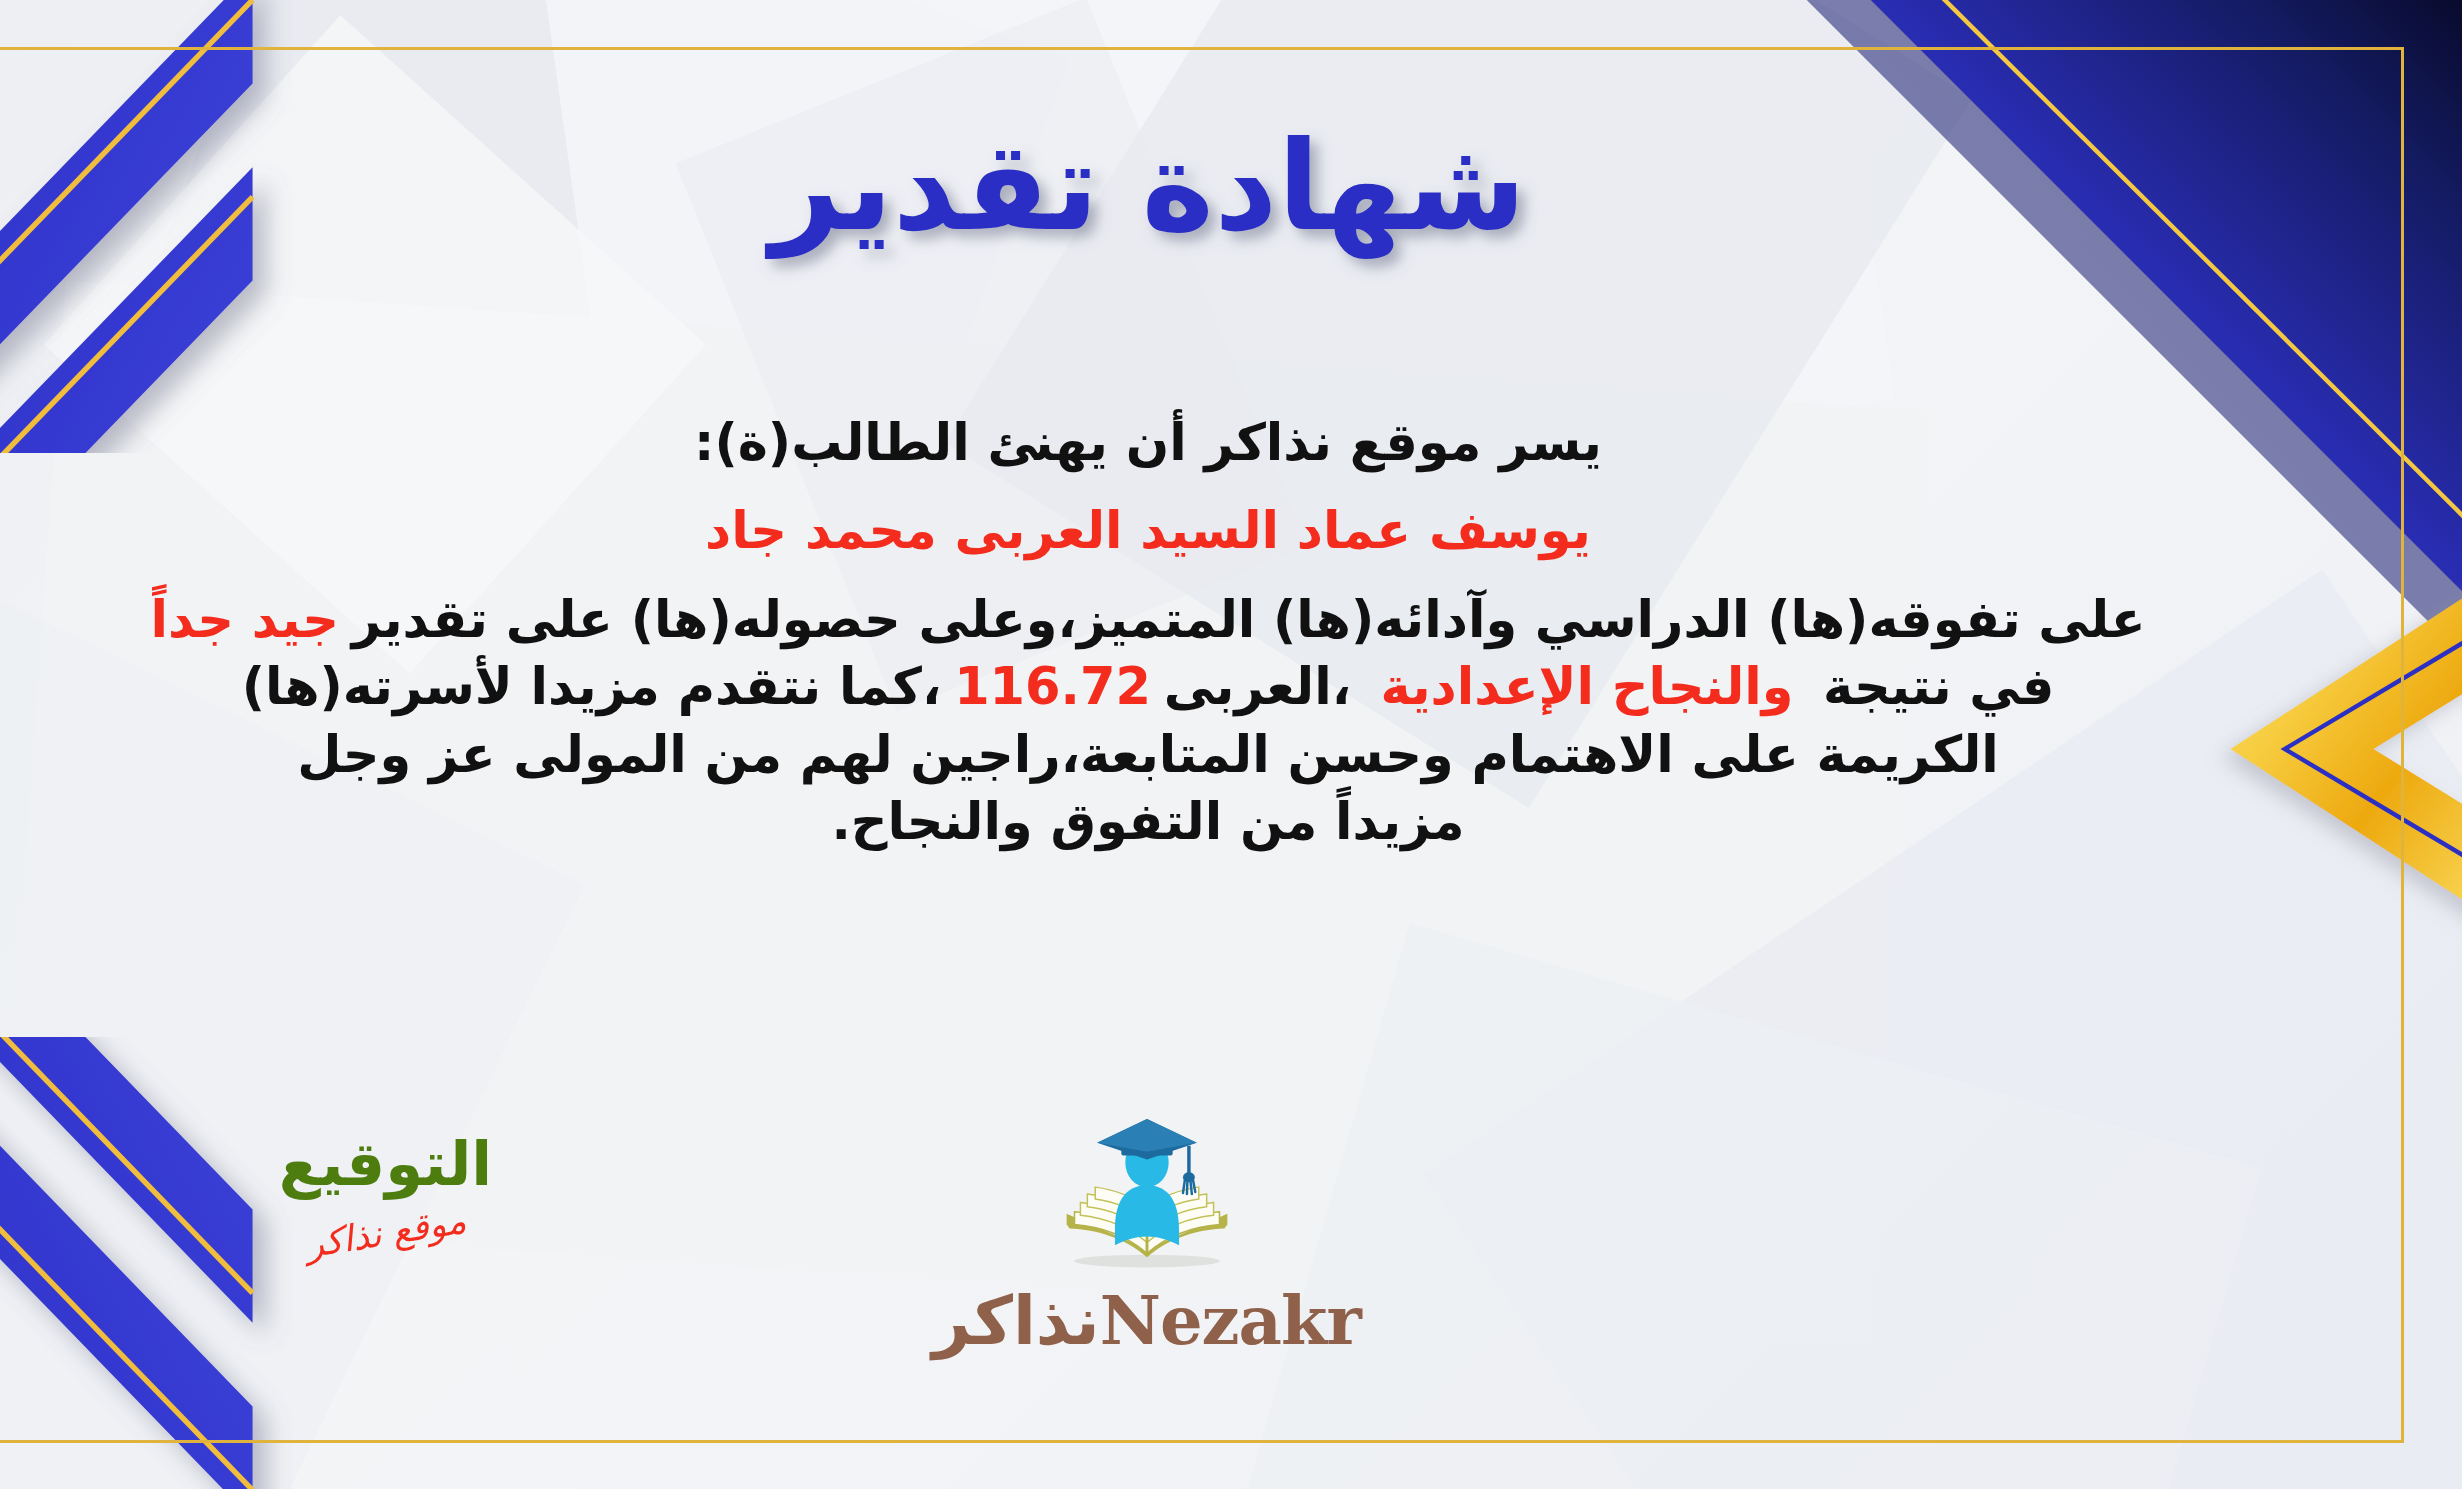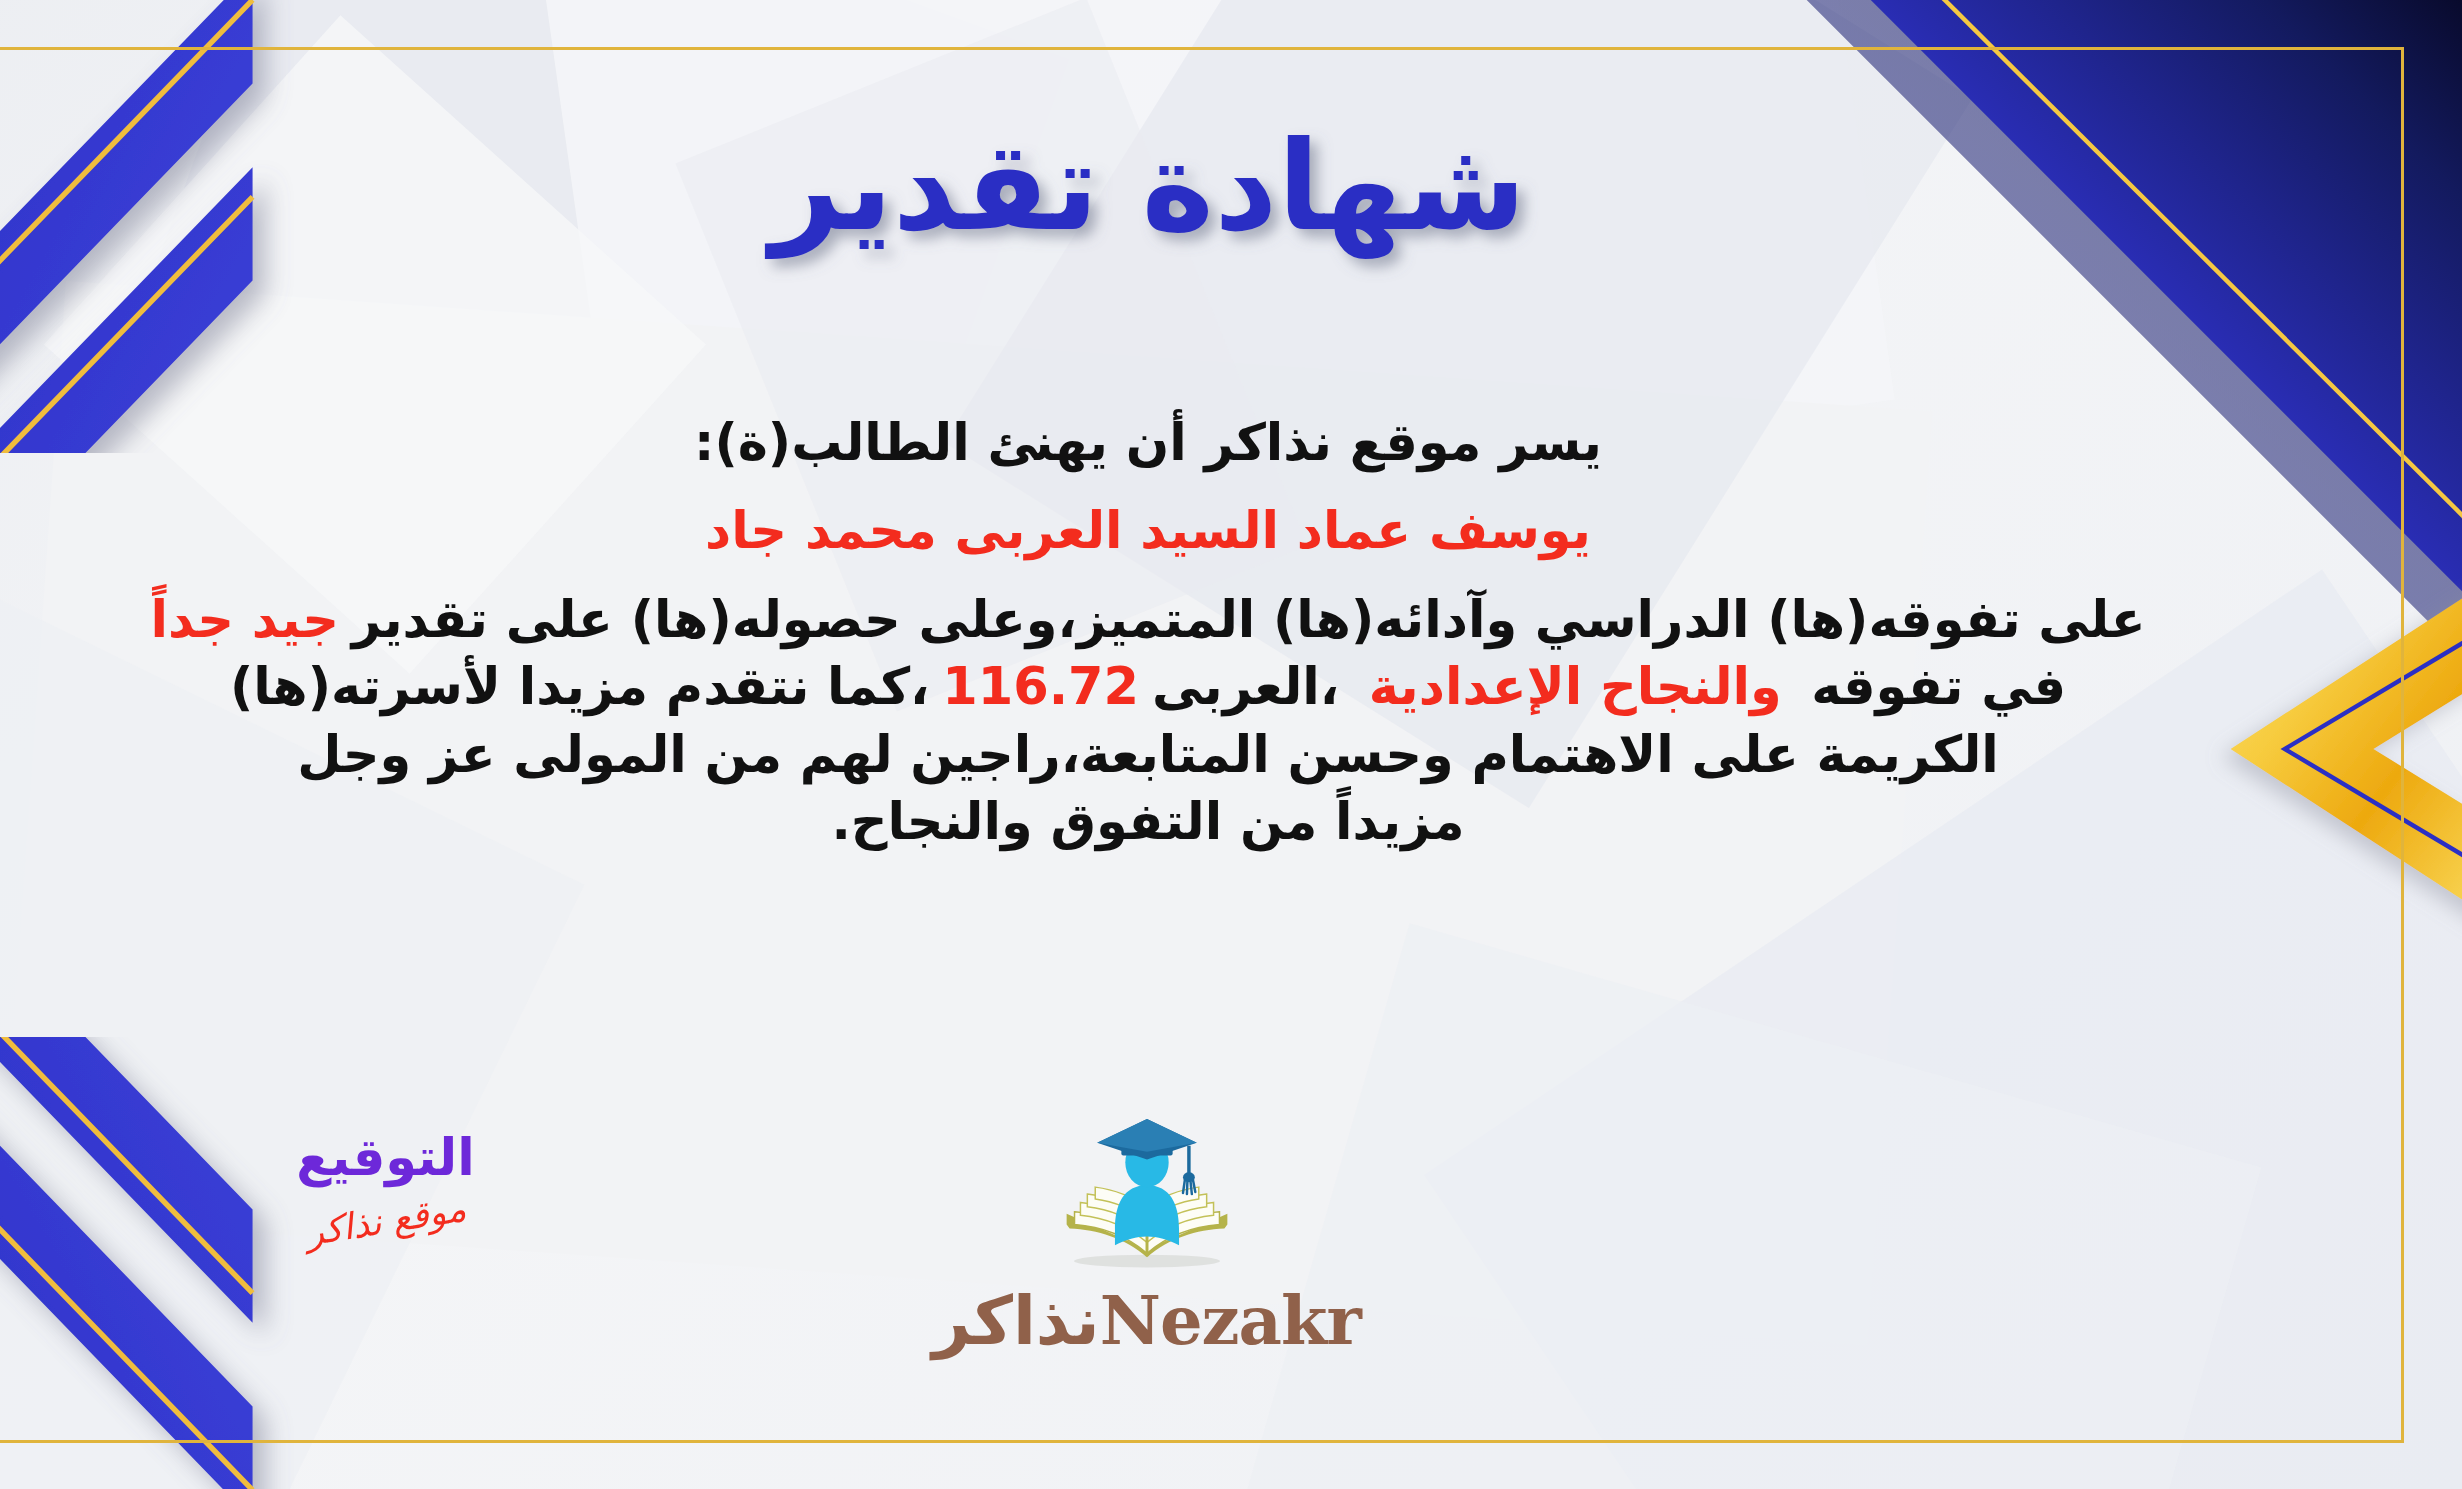--- a/index.html
+++ b/index.html
@@ -104,23 +104,23 @@
   
   .sig-block {
     position: absolute;
     left: 379px;
     top: 1128px;
     width: 345px;
     text-align: center;
     z-index: 6;
   }
   .sig-label {
-    font-size: 51px;
+    font-size: 61px;
     font-weight: 700;
-    color: #6d28d9;
+    color: #4d7c0f;
     direction: rtl;
   }
   .sig-mark {
     margin-top: 12.8px;
     font-family: "DejaVu Serif", "Liberation Serif", serif;
     font-style: italic;
     font-size: 36px;
     color: #f32c1e;
     direction: rtl;
     transform: rotate(-9deg);
@@ -263,21 +263,21 @@
 
     <div class="line l1">يسر موقع نذاكر أن يهنئ الطالب(ة):</div>
 
     <div class="line name">يوسف عماد السيد العربى محمد جاد</div>
 
     <div class="line just">
       <span>على تفوقه(ها) الدراسي وآدائه(ها) المتميز،وعلى حصوله(ها) على تقدير</span><span class="gap-s"></span><span class="hl">جيد جداً</span>
     </div>
 
     <div class="line just">
-      <span>في تفوقه</span><span class="gap-l"></span><span class="hl">والنجاح الإعدادية</span><span class="gap-l"></span><span>،العربى</span><span class="gap-s"></span><span class="hl">116.72</span><span class="gap-s"></span><span>،كما نتقدم مزيدا لأسرته(ها)</span>
+      <span>في نتيجة</span><span class="gap-l"></span><span class="hl">والنجاح الإعدادية</span><span class="gap-l"></span><span>،العربى</span><span class="gap-s"></span><span class="hl">116.72</span><span class="gap-s"></span><span>،كما نتقدم مزيدا لأسرته(ها)</span>
     </div>
 
     <div class="line just">الكريمة على الاهتمام وحسن المتابعة،راجين لهم من المولى عز وجل</div>
 
     <div class="line just">مزيداً من التفوق والنجاح.</div>
   </div>
 
   <div class="sig-block">
     <div class="sig-label">التوقيع</div>
     <div class="sig-mark">موقع نذاكر</div>

